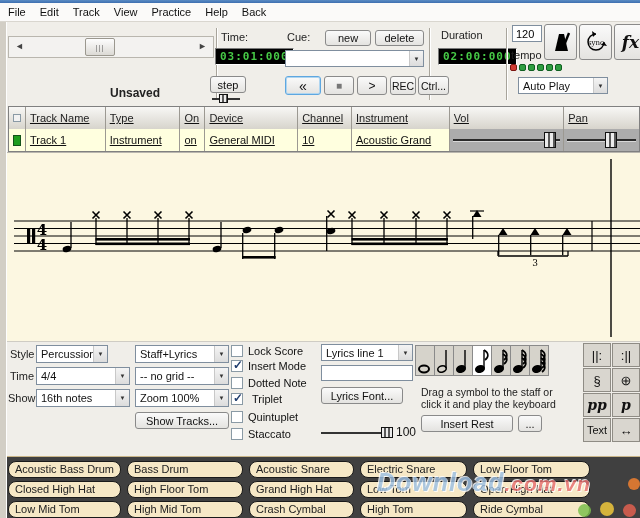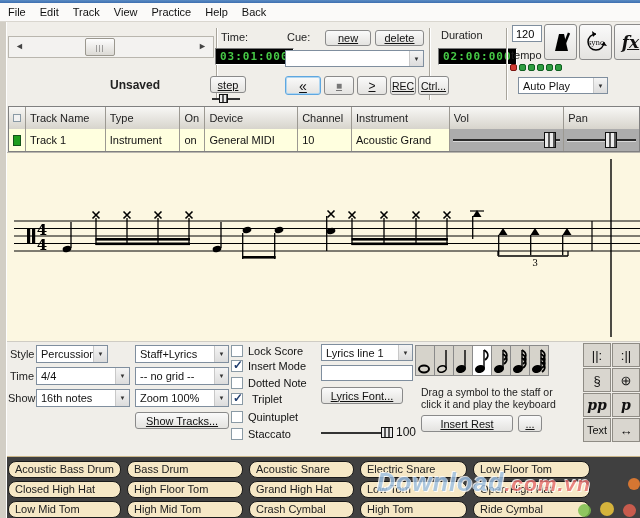--- a/index.html
+++ b/index.html
@@ -14,32 +14,32 @@
   .menubar { left:0; top:3px; width:640px; height:19px; background:#FBFAF9; border-bottom:1px solid #D9D6CF; display:flex; align-items:center; }
   .menu-item { margin-left:14px; white-space:nowrap; cursor:default; }
   .menu-item:first-child { margin-left:8px; }
   .toolbar { left:0; top:22px; width:640px; height:84px; background:#F0EEE9; }
   .left-frame { left:0; top:22px; width:7px; height:496px; background:#D2CEC5; border-right:1px solid #FDFDFD; z-index:5; }
   .divider { width:2px; border-left:1px solid #A8A49B; border-right:1px solid #FFF; }
   .lbl { color:#222; }
   .lcd { background:#000; color:#46C946; font-family:"DejaVu Sans Mono", monospace; font-weight:bold; font-size:11px;
          letter-spacing:1px; padding:1px 4px; border:1px solid; border-color:#7A7A7A #FFF #FFF #7A7A7A; }
   .btn { background:linear-gradient(#FAFAFA,#E4E3E0); border:1px solid #8A8A8A; border-radius:3px;
-         display:flex; align-items:center; justify-content:center; cursor:default;text-decoration:underline; }
+         display:flex; align-items:center; justify-content:center; cursor:default; }
   .btn.focus { border-color:#5EA7E0; box-shadow:0 0 0 1px #AFD5F0 inset; }
   .combo { background:#FFF; border:1px solid #7F8E9E; display:flex; align-items:center; }
   .combo-text { flex:1; padding-left:4px; white-space:nowrap; overflow:hidden; }
   .combo-arrow { width:14px; text-align:center; font-size:6px; color:#333; border-left:1px solid #C8C8C8; align-self:stretch; display:flex; align-items:center; justify-content:center; background:linear-gradient(#F4F4F4,#DCDCDC); }
   .hscroll { left:8px; top:14px; width:206px; height:22px; background:#F3F2F0; border:1px solid #B9B6AE; }
   .hs-arrow { position:absolute; top:4px; font-size:9px; color:#444; }
   .hs-thumb { position:absolute; left:76px; top:1px; width:30px; height:18px; background:linear-gradient(#FDFDFD,#DCDAD5); border:1px solid #9B988F; border-radius:2px;
               display:flex; align-items:center; justify-content:center; font-size:7px; letter-spacing:1px; color:#666; }
   .led { width:7px; height:7px; border-radius:2px; }
   .tracktable { left:8px; top:106px; width:632px; border:1px solid #808080; border-bottom:1px solid #808080; }
-  .tt-row { display:flex; height:22px; }
+  .tt-row { display:flex; height:22px;text-decoration:underline; }
   .tt-head .tt-cell { background:linear-gradient(#F8F7F5,#D7D4CC); color:#222; }
   .tt-cell { border-right:1px solid #9C9992; padding:0 4px; display:flex; align-items:center; overflow:hidden; white-space:nowrap; height:22px; }
   .tt-body .tt-cell { background:#FFFFDF; }
   .tt-body .tt-cell.gray { background:#ACACAC; position:relative; }
   .track-line { position:absolute; left:3px; right:3px; top:10px; height:2px; background:#2A2A2A; box-shadow:0 1px 0 #D8D8D8; }
   .slider-thumb { position:absolute; top:3px; width:12px; height:16px; border:1px solid #111;
                   background:repeating-linear-gradient(90deg,#ECECEC 0 3px,#5A5A5A 3px 5px); }
   .mini-thumb { border:1px solid #111; background:repeating-linear-gradient(90deg,#ECECEC 0 2px,#5A5A5A 2px 4px); }
   .indicator { width:11px; height:11px; background:#1E9E1E; border:1px solid #14521A; }
   .cb-box { width:12px; height:12px; background:#FFF; border:1px solid #8A9AA5; position:relative; }
@@ -128,21 +128,21 @@
         <span class="led" style="background: rgb(47, 158, 64); border: 1px solid rgb(14, 94, 32);"></span>
         <span class="led" style="background: rgb(47, 158, 64); border: 1px solid rgb(14, 94, 32);"></span>
         <span class="led" style="background: rgb(47, 158, 64); border: 1px solid rgb(14, 94, 32);"></span>
         <span class="led" style="background: rgb(47, 158, 64); border: 1px solid rgb(14, 94, 32);"></span>
       </div>
     <div class="abs combo" style="left:518px;top:55px;width:90px;height:17px">
       <span class="combo-text">Auto Play</span>
       <span class="combo-arrow">▼</span>
     </div>
 
-    <span class="abs lbl" style="left:110px;top:56px;font-weight:bold;font-size:12px">Unsaved</span>
+    <span class="abs lbl" style="left:110px;top:64px;font-weight:bold;font-size:12px">Unsaved</span>
 
     <div class="abs btn" style="left:210px;top:54px;width:36px;height:17px">step</div>
     <div class="abs" style="left:212px;top:76px;width:28px;height:2px;background:#333"></div>
     <div class="abs mini-thumb" style="left:219px;top:72px;width:9px;height:9px"></div>
 
     <div class="abs btn focus" style="left:285px;top:54px;width:36px;height:19px;font-size:14px">«</div>
     <div class="abs btn" style="left:324px;top:54px;width:30px;height:19px;color:#777;font-size:10px">■</div>
     <div class="abs btn" style="left:357px;top:54px;width:30px;height:19px;font-size:12px">&gt;</div>
     <div class="abs btn" style="left:390px;top:54px;width:26px;height:19px;font-size:10.5px">REC</div>
     <div class="abs btn" style="left:418px;top:54px;width:31px;height:19px;font-size:10.5px">Ctrl...</div>

